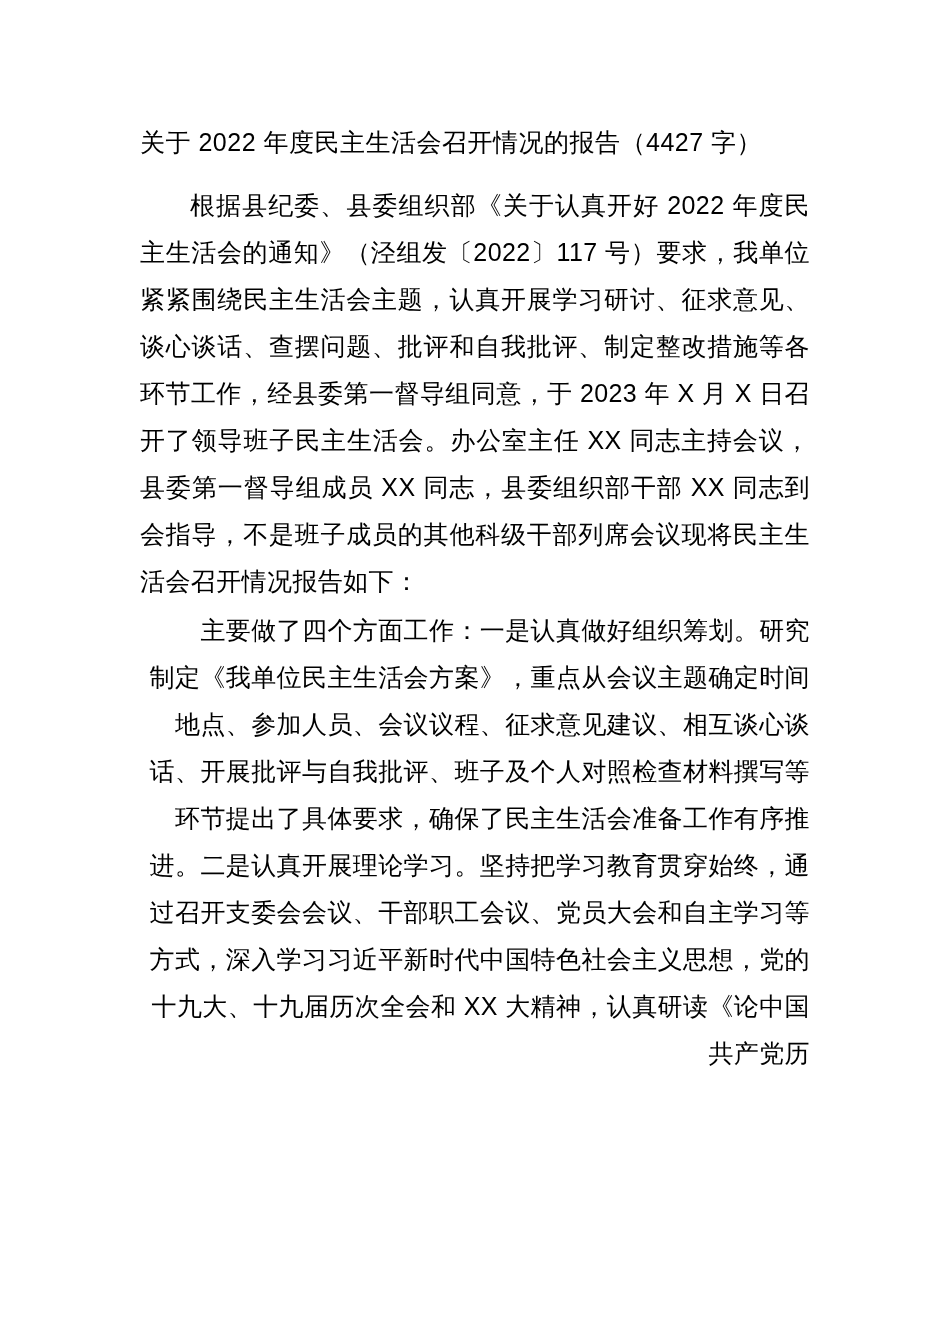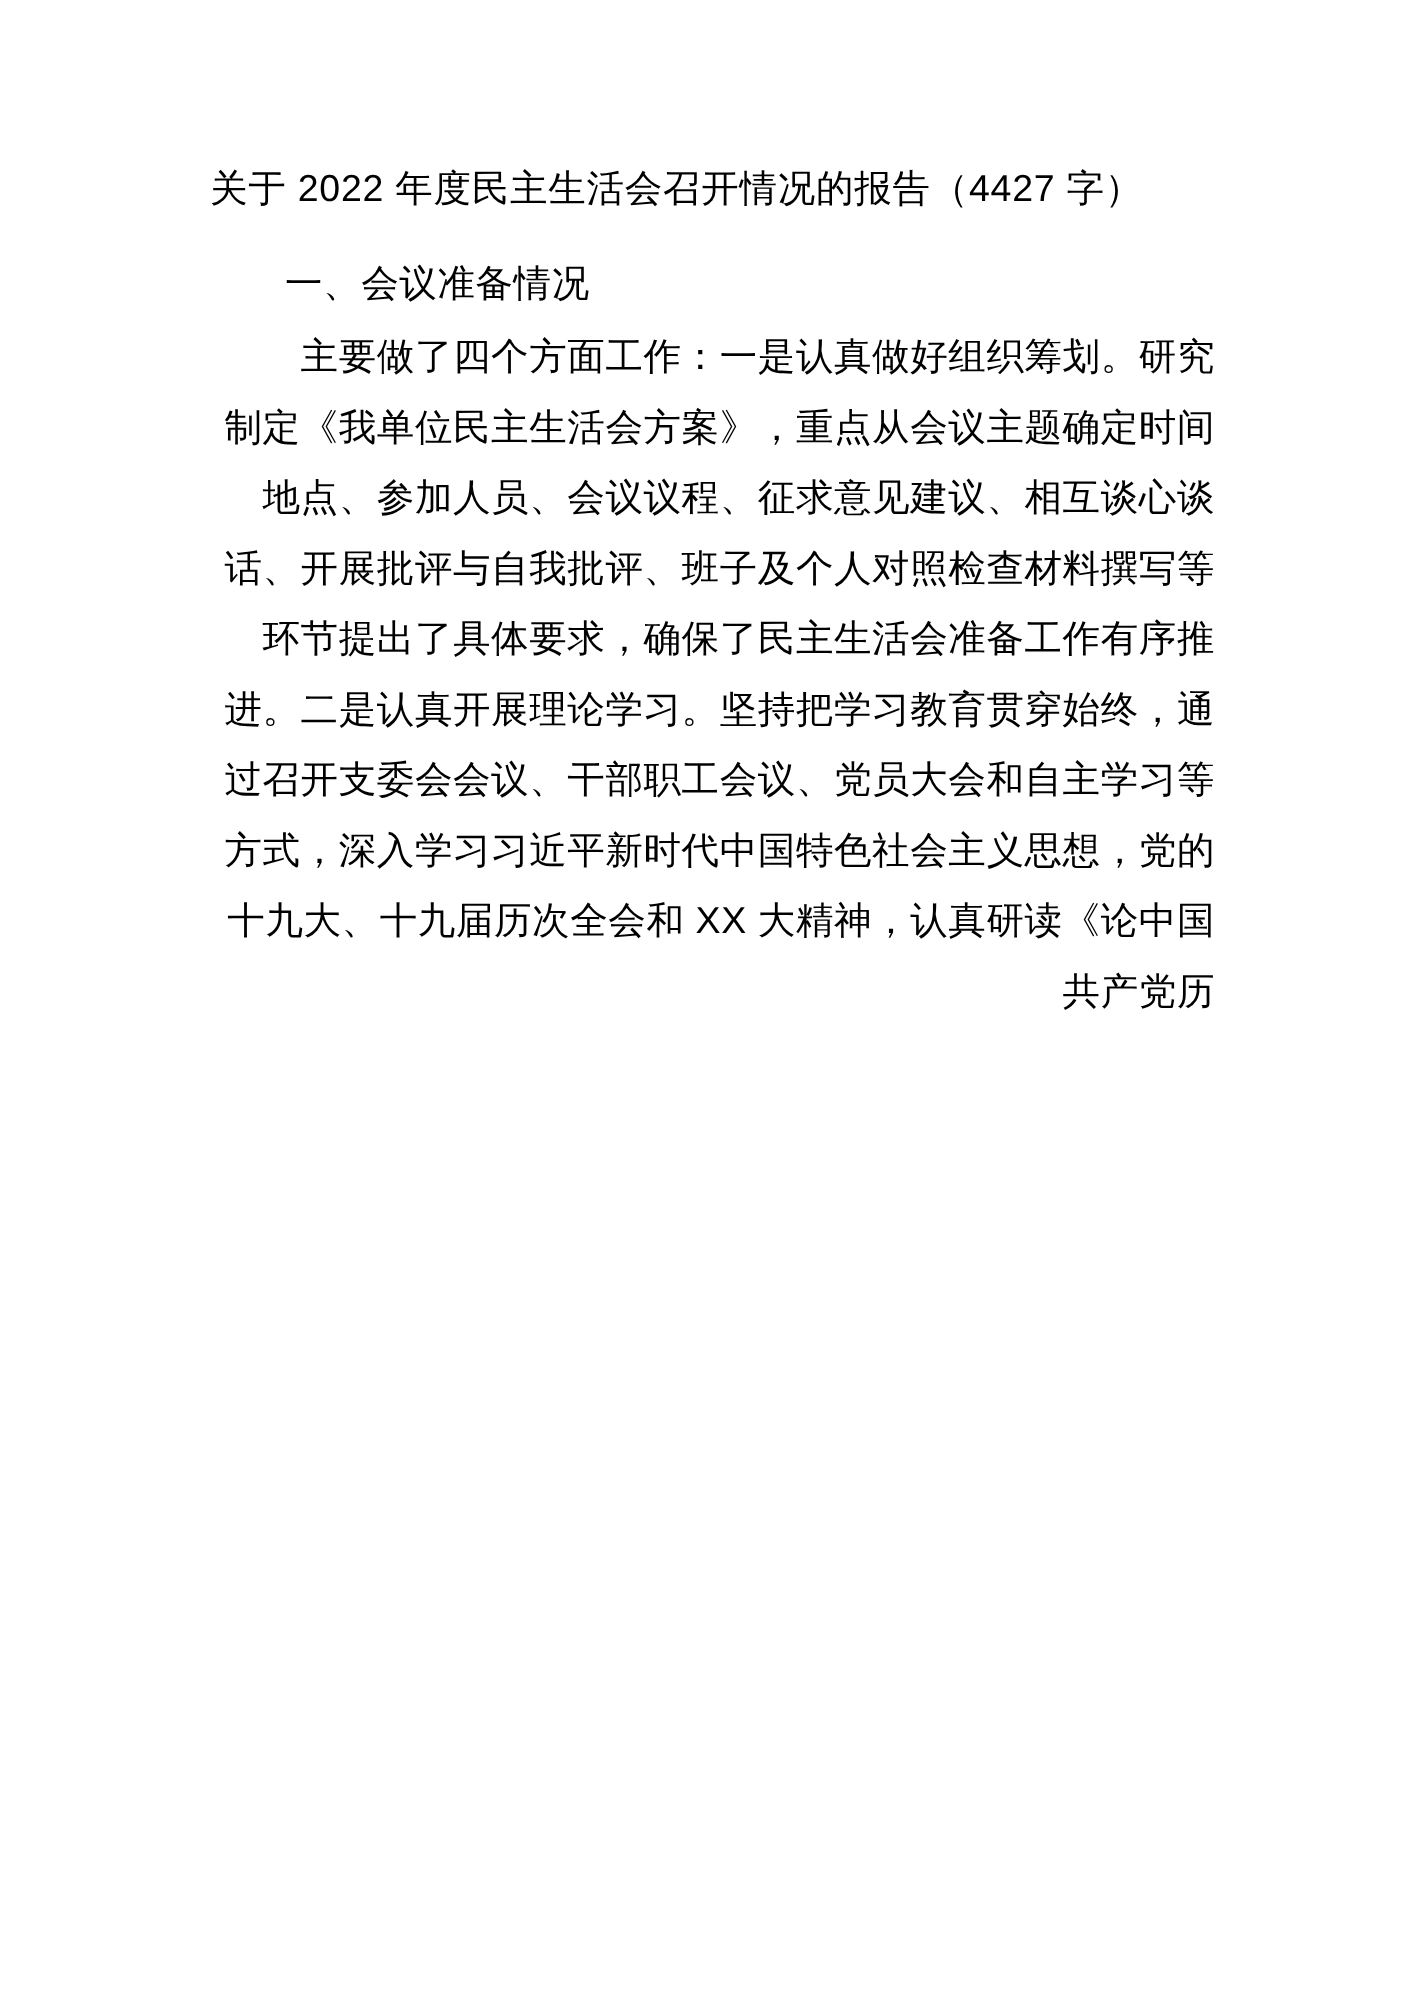--- a/index.html
+++ b/index.html
@@ -13,20 +13,21 @@
     font-family: "Liberation Sans", "DejaVu Sans", sans-serif;
     color: #000000;
     overflow: hidden;
   }
   .page {
     box-sizing: border-box;
     width: 950px;
     height: 1096px;
     padding: 108px 140px 26px 140px;
     background: #ffffff;
+    margin-top: 16px;
   }
   .doc-title {
     font-size: 25px;
     line-height: 1.5;
     letter-spacing: 0.5px;
     margin: 0 0 20px 0;
     text-align: left;
     white-space: nowrap;
   }
   .para {
@@ -43,15 +44,15 @@
   }
   .para.last {
     text-align: right;
   }
 </style>
 </head>
 <body>
 
 <div class="page">
   <div class="doc-title">关于 2022 年度民主生活会召开情况的报告（4427 字）</div>
-  <p class="para heading">一、会议准备情况</p>
+  <p class="para">根据县纪委、县委组织部《关于认真开好 2022 年度民主生活会的通知》（泾组发〔2022〕117 号）要求，我单位紧紧围绕民主生活会主题，认真开展学习研讨、征求意见、谈心谈话、查摆问题、批评和自我批评、制定整改措施等各环节工作，经县委第一督导组同意，于 2023 年 X 月 X 日召开了领导班子民主生活会。办公室主任 XX 同志主持会议，县委第一督导组成员 XX 同志，县委组织部干部 XX 同志到会指导，不是班子成员的其他科级干部列席会议现将民主生活会召开情况报告如下：</p>
   <p class="para last">主要做了四个方面工作：一是认真做好组织筹划。研究制定《我单位民主生活会方案》，重点从会议主题确定时间地点、参加人员、会议议程、征求意见建议、相互谈心谈话、开展批评与自我批评、班子及个人对照检查材料撰写等环节提出了具体要求，确保了民主生活会准备工作有序推进。二是认真开展理论学习。坚持把学习教育贯穿始终，通过召开支委会会议、干部职工会议、党员大会和自主学习等方式，深入学习习近平新时代中国特色社会主义思想，党的十九大、十九届历次全会和 XX 大精神，认真研读《论中国共产党历</p>
 </div>
 
 </body></html>

